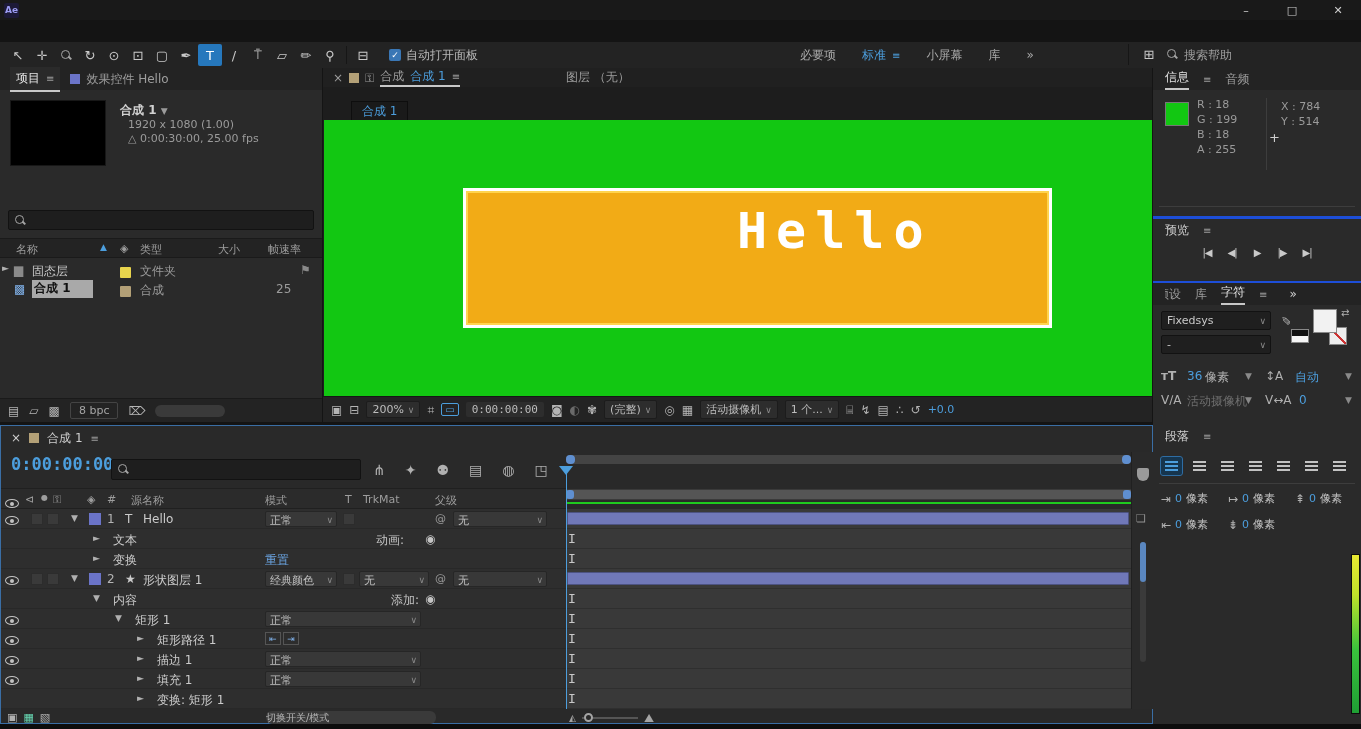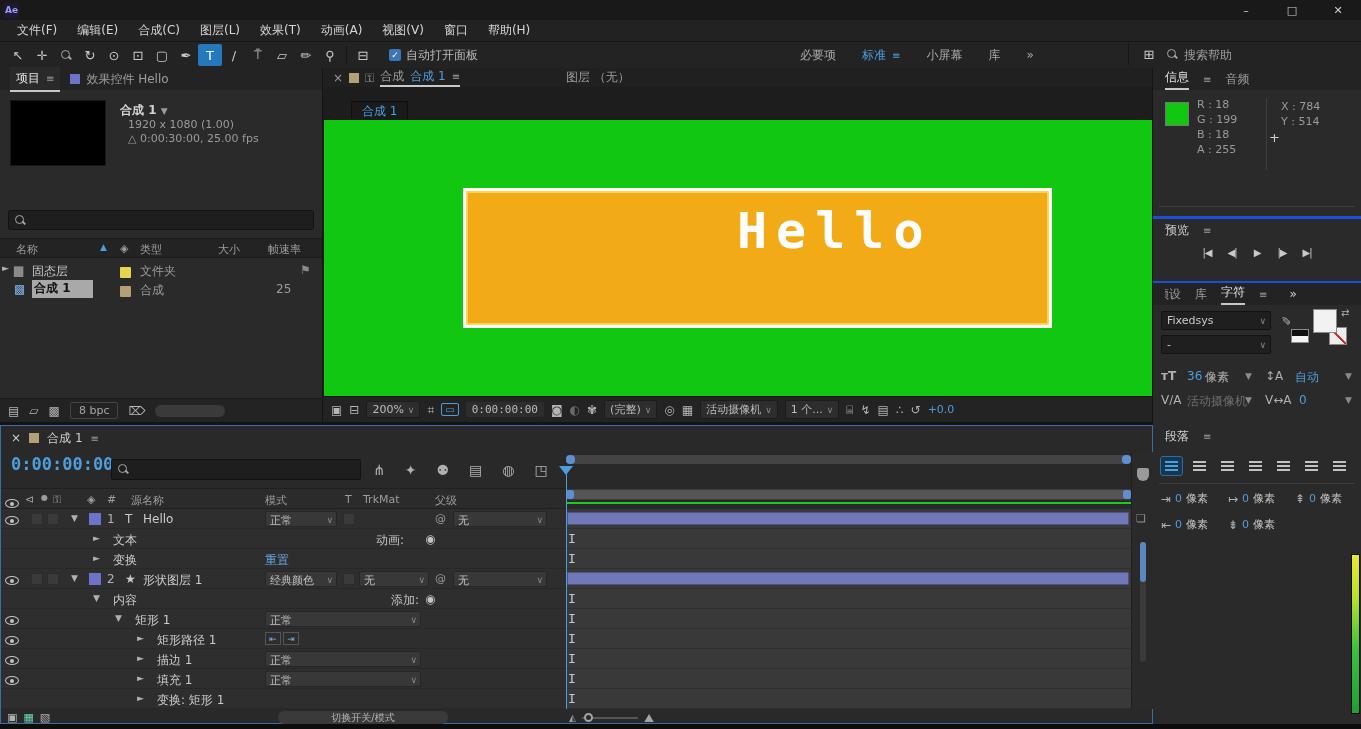--- a/index.html
+++ b/index.html
@@ -147,21 +147,21 @@
   .dd .car { position:absolute; right:3px; top:3px; color:#8a8a8a; font-size:9px; }
   .bluelink { position:absolute; top:3px; color:#6aa3e0; }
   .rlab { position:absolute; top:3px; color:#c4c4c4; }
   .pwhip { position:absolute; top:3px; color:#9a9a9a; font-size:11px; }
   .pathic { position:absolute; top:3px; width:16px; height:13px; background:#2d2d2d; border:1px solid #555; color:#7fb0e8; font-size:9px; text-align:center; line-height:12px; }
   .playhead-line { position:absolute; left:565px; top:40px; width:1px; height:243px; background:#4c9edd; z-index:5; }
   .playhead-cap { position:absolute; left:558px; top:40px; width:0; height:0; border-left:7px solid transparent; border-right:7px solid transparent; border-top:9px solid #4c9edd; z-index:6; }
   .tl-footer { position:absolute; left:0; top:284px; width:1130px; height:14px; display:flex; align-items:center; }
   .tf-ic { margin-left:6px; font-size:11px; color:#b0b0b0; }
   .tf-ic.on { color:#67d7b2; }
-  .toggle-btn { position:absolute; left:277px; top:285px; width:170px; height:13px; background:#3a3a3a; border-radius:6px; color:#b5b5b5; font-size:10px; text-align:center; line-height:13px; }
+  .toggle-btn { position:absolute; left:265px; top:285px; width:170px; height:13px; background:#3a3a3a; border-radius:6px; color:#b5b5b5; font-size:10px; line-height:13px; }
   .zoomctl { position:absolute; left:568px; top:285px; display:flex; align-items:center; gap:6px; color:#a5a5a5; }
   .ztrack { width:56px; height:2px; background:#555; position:relative; }
   .zknob { position:absolute; left:2px; top:-4px; width:9px; height:9px; border:2px solid #a5a5a5; border-radius:50%; background:#292929; }
   .gutter { position:absolute; left:1130px; top:26px; width:22px; height:257px; background:#2a2a2a; border-left:1px solid #202020; }
   .shield { position:absolute; left:5px; top:16px; width:12px; height:13px; background:#9a9a9a; border-radius:2px 2px 6px 6px; }
   .gut-ic { position:absolute; left:4px; top:60px; color:#8f8f8f; font-size:11px; }
   .vsb { position:absolute; left:8px; top:90px; width:6px; height:120px; background:#3a3a3a; border-radius:3px; }
   .vsb::before { content:""; position:absolute; left:0; top:0; width:6px; height:40px; background:#5a87c0; border-radius:3px; }
   .bottomstrip { position:absolute; left:0; top:724px; width:1361px; height:5px; background:#0d0d0d; }
 </style>
@@ -172,31 +172,20 @@
 
   <div class="titlebar">
     <span class="ae-badge">Ae</span>
     <span class="win-btns">
       <span class="win-btn">–</span>
       <span class="win-btn">□</span>
       <span class="win-btn">✕</span>
     </span>
   </div>
 
-  <div class="menubar">
-      <span class="menu-item">文件(F)</span>
-      <span class="menu-item">编辑(E)</span>
-      <span class="menu-item">合成(C)</span>
-      <span class="menu-item">图层(L)</span>
-      <span class="menu-item">效果(T)</span>
-      <span class="menu-item">动画(A)</span>
-      <span class="menu-item">视图(V)</span>
-      <span class="menu-item">窗口</span>
-      <span class="menu-item">帮助(H)</span>
-    </div>
 
   <div class="toolbar">
     <div class="tool-strip">
         <span class="tool">↖</span>
         <span class="tool">✛</span>
         <span class="tool">
           <span class="mag"></span>
         </span>
         <span class="tool">↻</span>
         <span class="tool">⊙</span>

